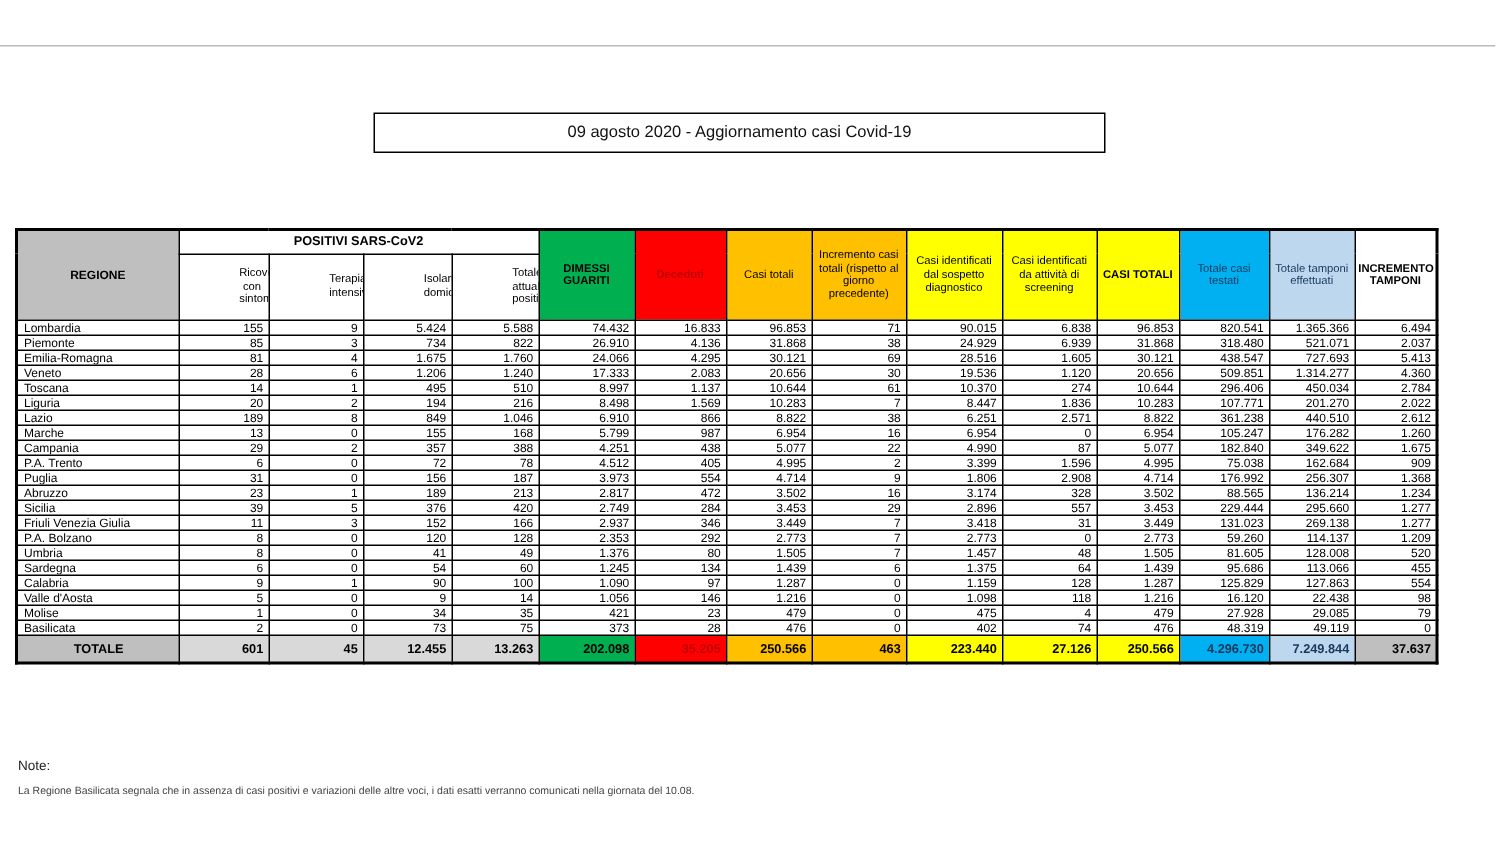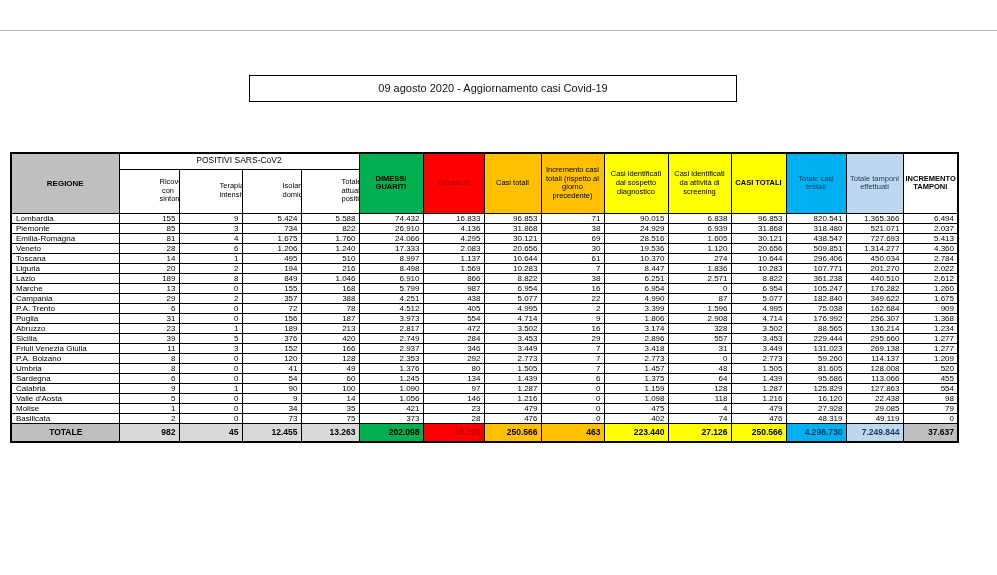--- a/index.html
+++ b/index.html
@@ -10,21 +10,21 @@
 
   .title-box { position:absolute; top:75px; left:249px; width:488px; border:1px solid #000; background:#fff; }
   .title-row { height:25px; line-height:25px; text-align:center; font-size:11px; color:#111; border-bottom:1px solid #000; white-space:nowrap; }
   .title-row:last-child { border-bottom:none; }
 
   table.data-table { position:absolute; top:152px; left:10px; width:947px; border-collapse:collapse; table-layout:fixed; border:2px solid #000; }
   .data-table th, .data-table td { border:1px solid #000; overflow:hidden; }
 
   thead th { font-size:7.5px; line-height:1.15; text-align:center; vertical-align:middle; padding:1px 2px; font-weight:normal; background:#fff; }
   th.h-regione { background:var(--gray-dark); font-weight:bold; font-size:8px; }
-  th.h-positivi { font-weight:normal; font-size:8.5px; height:16px; }
+  th.h-positivi { font-weight:bold; font-size:8.5px; height:16px; }
   th.h-sub { height:44px;padding-left:40px; }
   th.h-dimessi { background:var(--green); font-weight:bold; }
   th.h-deceduti { background:var(--red); color:var(--dark-red-text); font-weight:bold; }
   th.h-casi { background:var(--orange); }
   th.h-incr { background:var(--orange); }
   th.h-sospetto { background:var(--yellow); }
   th.h-screening { background:var(--yellow); }
   th.h-casitot { background:var(--yellow); font-weight:bold; }
   th.h-testati { background:var(--cyan); color:var(--navy-text);margin-left:25px; }
   th.h-tamponi { background:var(--periwinkle); color:var(--navy-text); }
@@ -452,32 +452,36 @@
           <td class="c7">0</td>
           <td class="c8">402</td>
           <td class="c9">74</td>
           <td class="c10">476</td>
           <td class="c11">48.319</td>
           <td class="c12">49.119</td>
           <td class="c13">0</td>
         </tr>
         <tr class="total-row">
           <td class="region">TOTALE</td>
-          <td class="c0">982</td>
+          <td class="c0">601</td>
           <td class="c1">45</td>
           <td class="c2">12.455</td>
           <td class="c3">13.263</td>
           <td class="c4">202.098</td>
           <td class="c5">35.205</td>
           <td class="c6">250.566</td>
           <td class="c7">463</td>
           <td class="c8">223.440</td>
           <td class="c9">27.126</td>
           <td class="c10">250.566</td>
           <td class="c11">4.296.730</td>
           <td class="c12">7.249.844</td>
           <td class="c13">37.637</td>
         </tr>
       </tbody>
   </table>
 
+  <div class="note">
+    <div class="note-label">Note:</div>
+    <div class="note-text">La Regione Basilicata segnala che in assenza di casi positivi e variazioni delle altre voci, i dati esatti verranno comunicati nella giornata del 10.08.</div>
+  </div>
 
 </div>
 
 </body></html>

